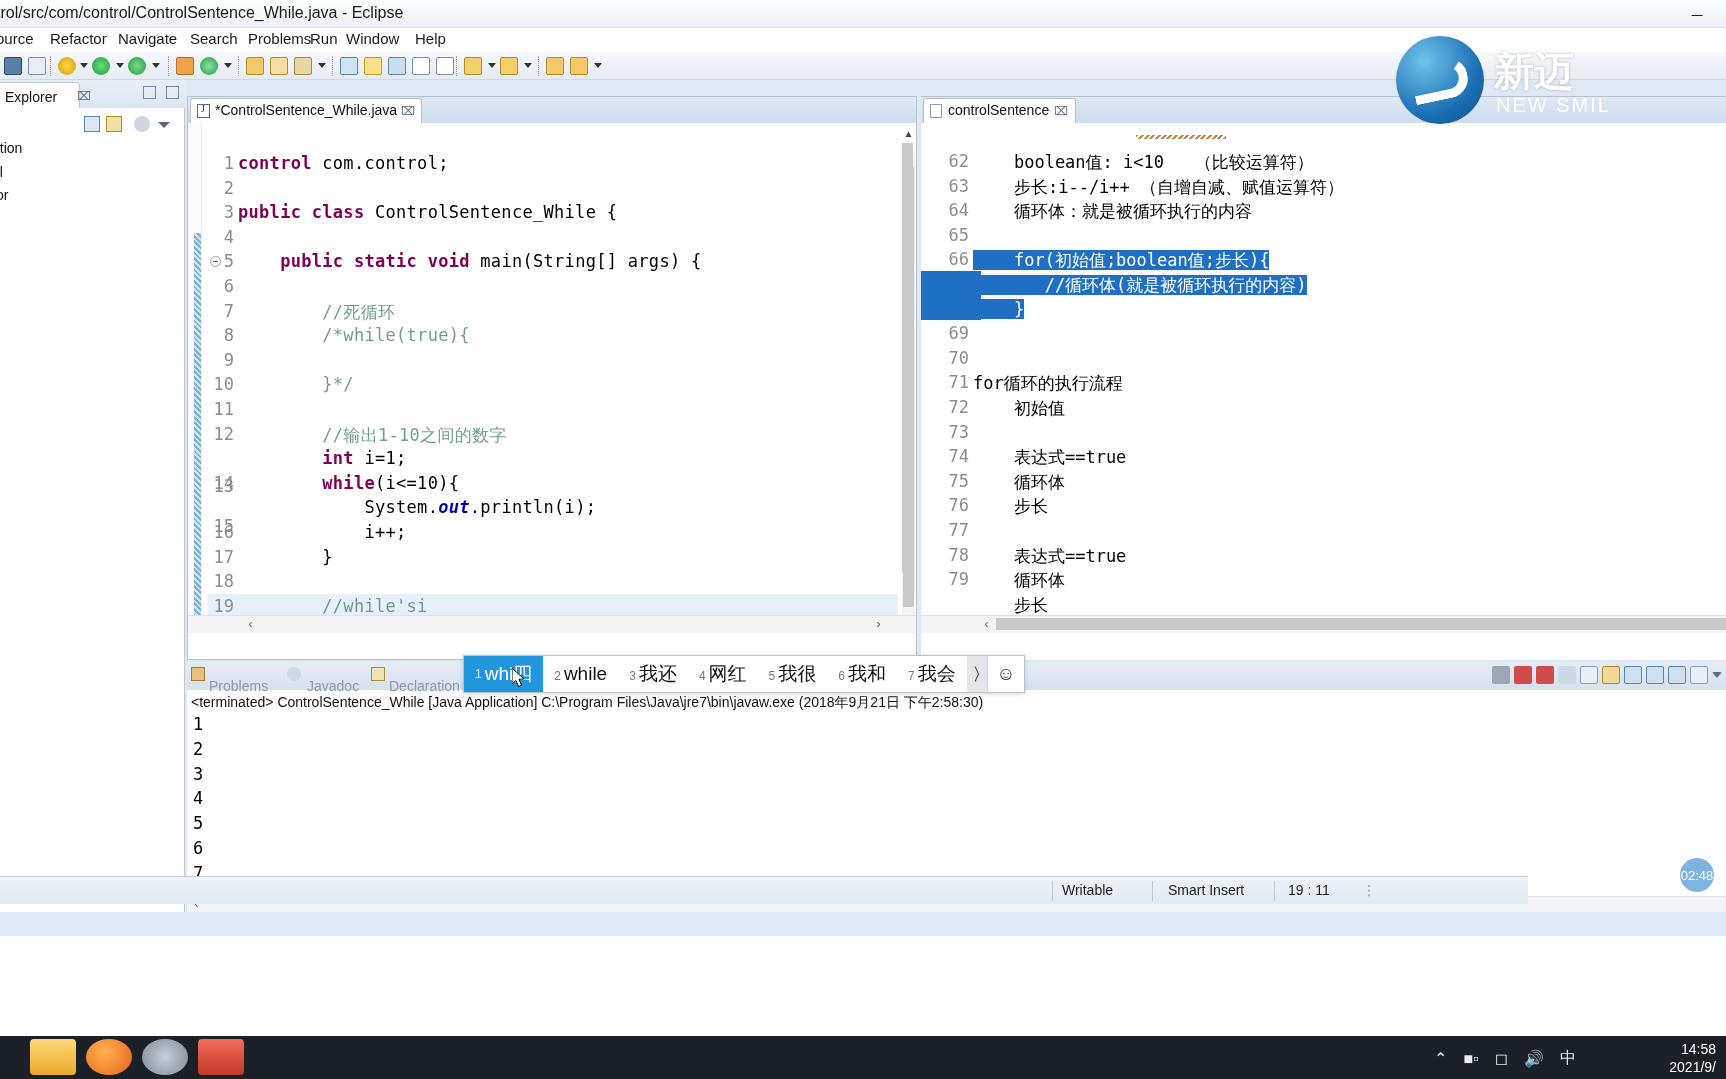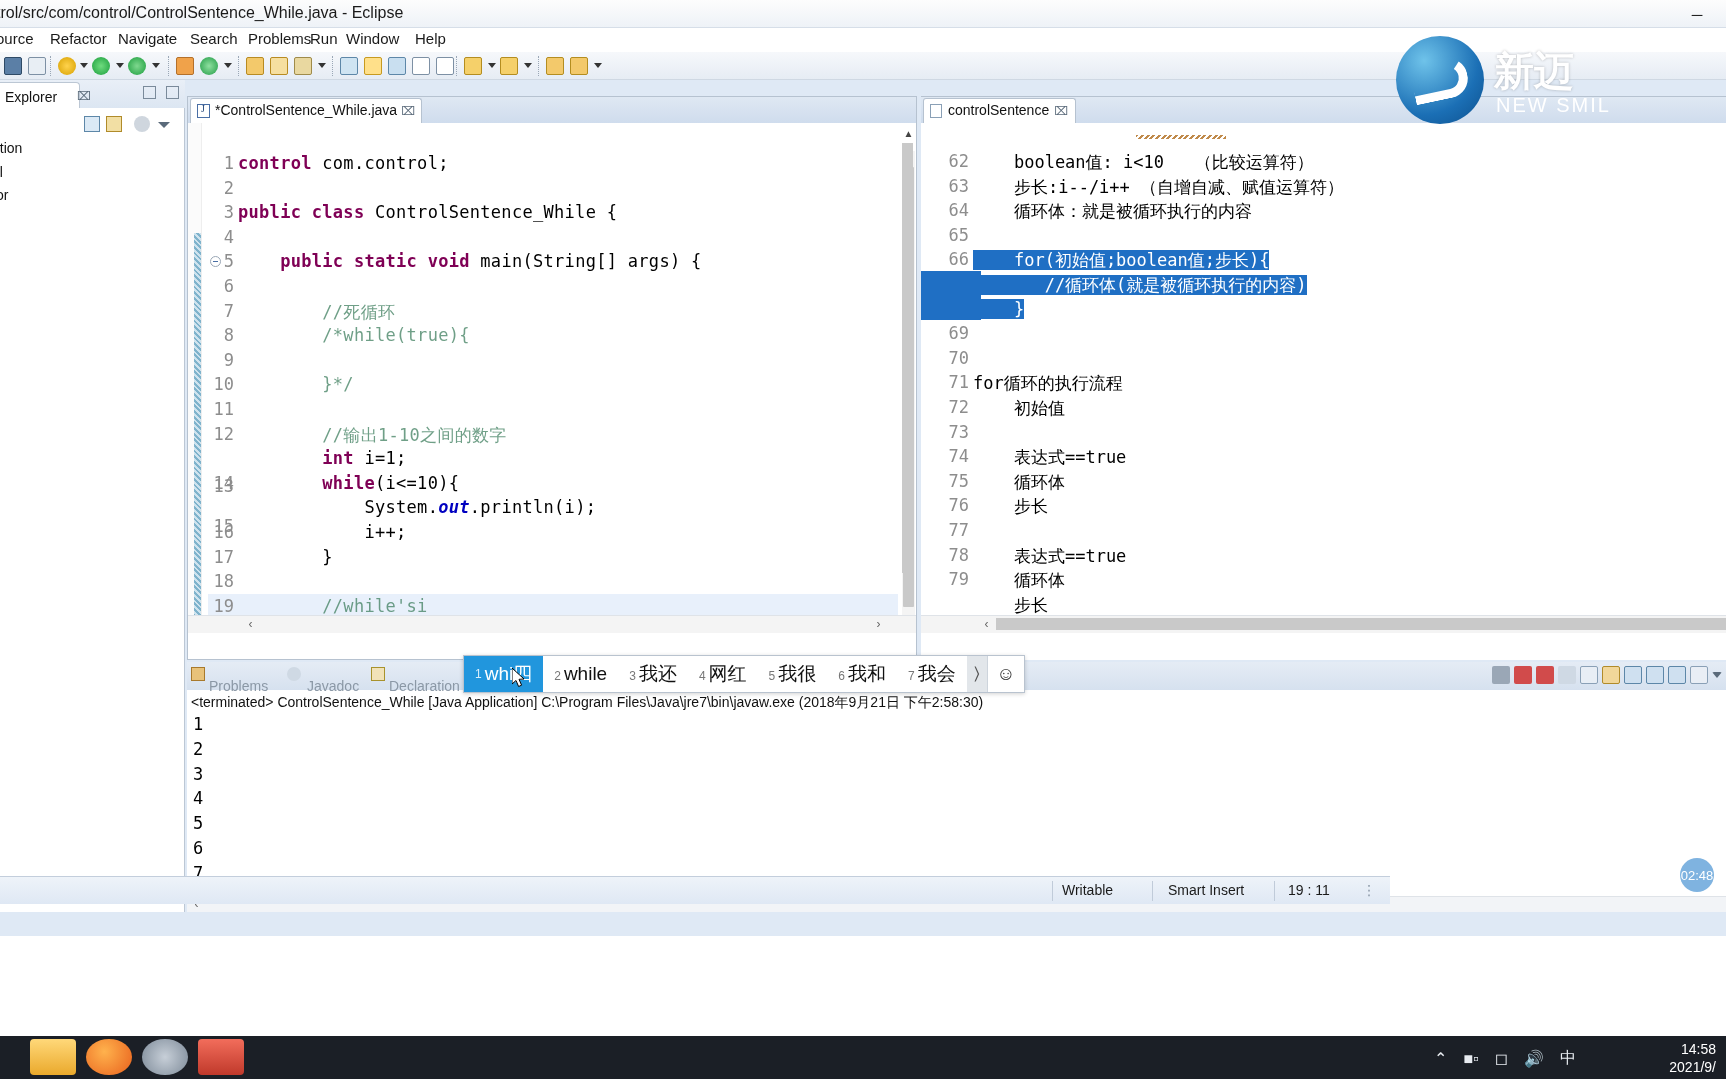--- a/index.html
+++ b/index.html
@@ -208,21 +208,21 @@
   .co-line { position: absolute; left: 0; font-size: 17px; color: #000;
              font-family: "DejaVu Sans Mono", monospace; }
   .bt-hscroll { position: absolute; left: 0; bottom: 0; width: 1539px; height: 16px;
                 background: #f2f4f7; border-top: 1px solid #dfe3e8; }
 
   .clockbadge { position: absolute; right: 12px; top: 196px; width: 34px; height: 34px;
                 border-radius: 50%; background: #7fb3e0; color: #fff; font-size: 13px;
                 display: flex; align-items: center; justify-content: center; }
 
   
-  .statusbar { position: absolute; left: 0; top: 876px; width: 1390px; height: 28px;
+  .statusbar { position: absolute; left: 0; top: 876px; width: 1528px; height: 28px;
                background: linear-gradient(#eef3f9,#dfe8f4); border-top: 1px solid #c3cedc; }
   .sb-cell { position: absolute; top: 5px; font-size: 14px; color: #1a1a1a; white-space: nowrap; }
   .sb-div { position: absolute; top: 4px; width: 1px; height: 20px; background: #c0cbd9; }
 
   
   .taskbar { position: absolute; left: 0; top: 936px; width: 1726px; height: 143px;
              background: #ffffff; }
   .tb-strip { position: absolute; left: 0; top: 0; width: 1726px; height: 143px; background: #ffffff; }
   .tb-os { position: absolute; left: 0; bottom: 0; width: 1726px; height: 43px; background: #1b1f26; }
   .tb-app { position: absolute; bottom: 4px; width: 46px; height: 36px; border-radius: 3px; }

